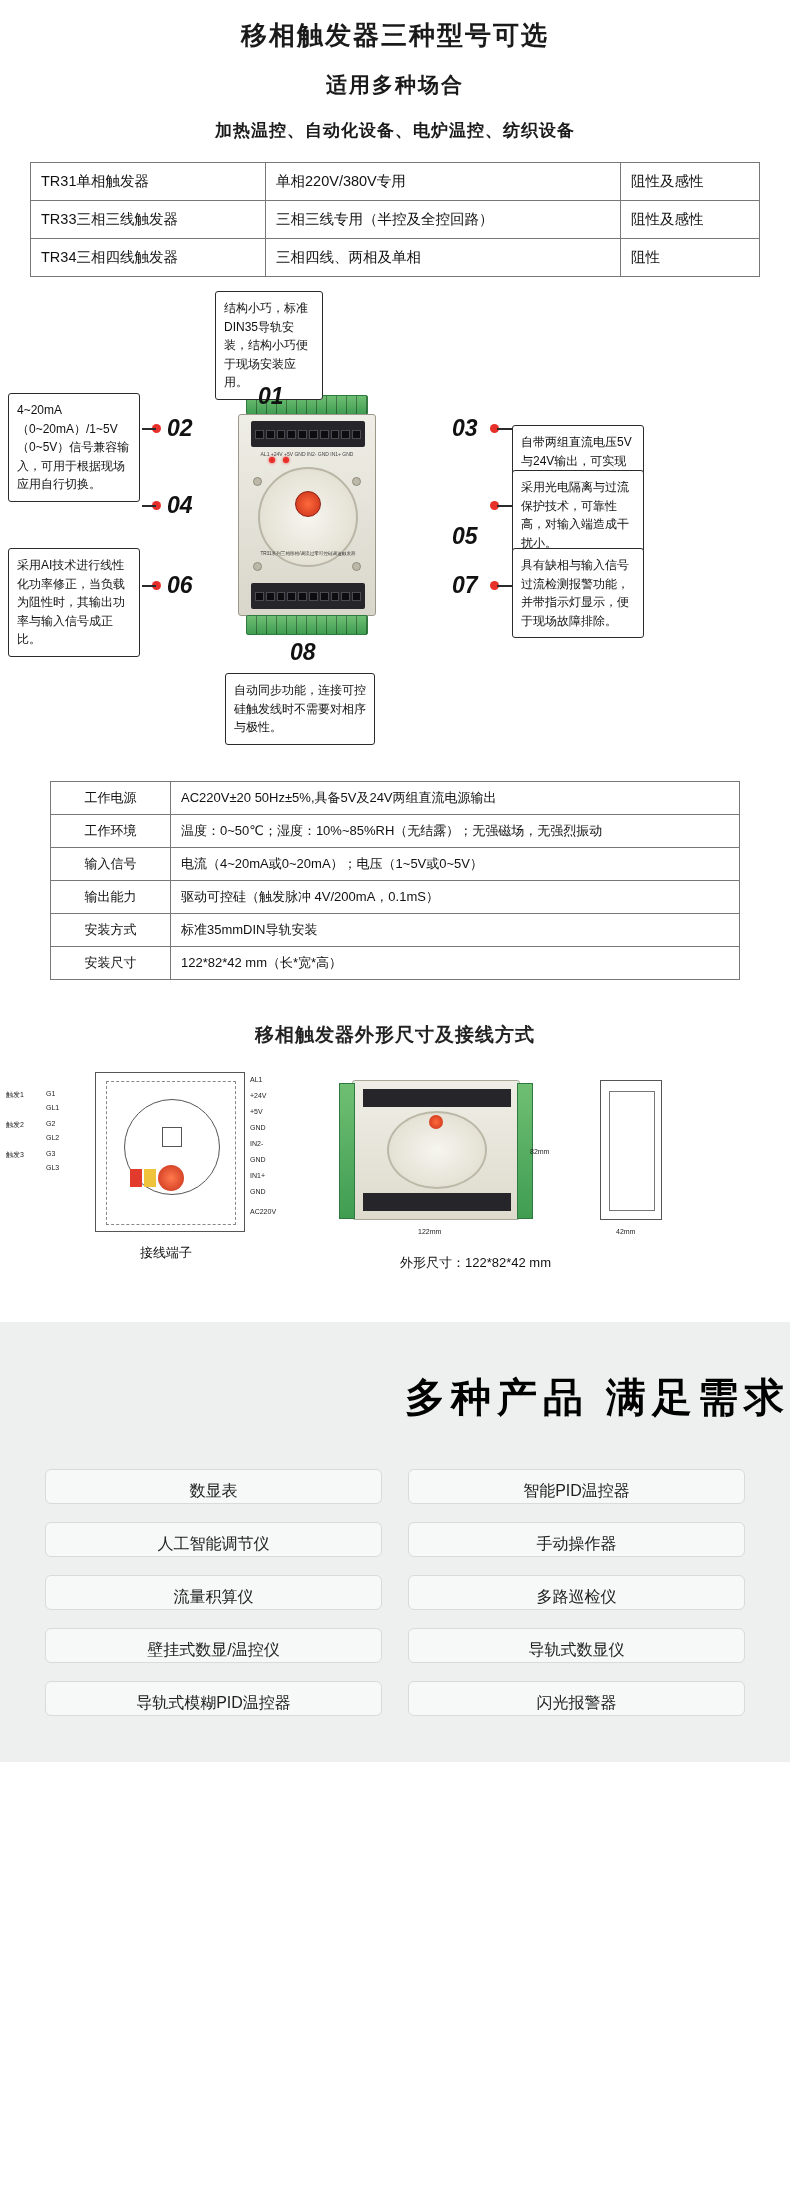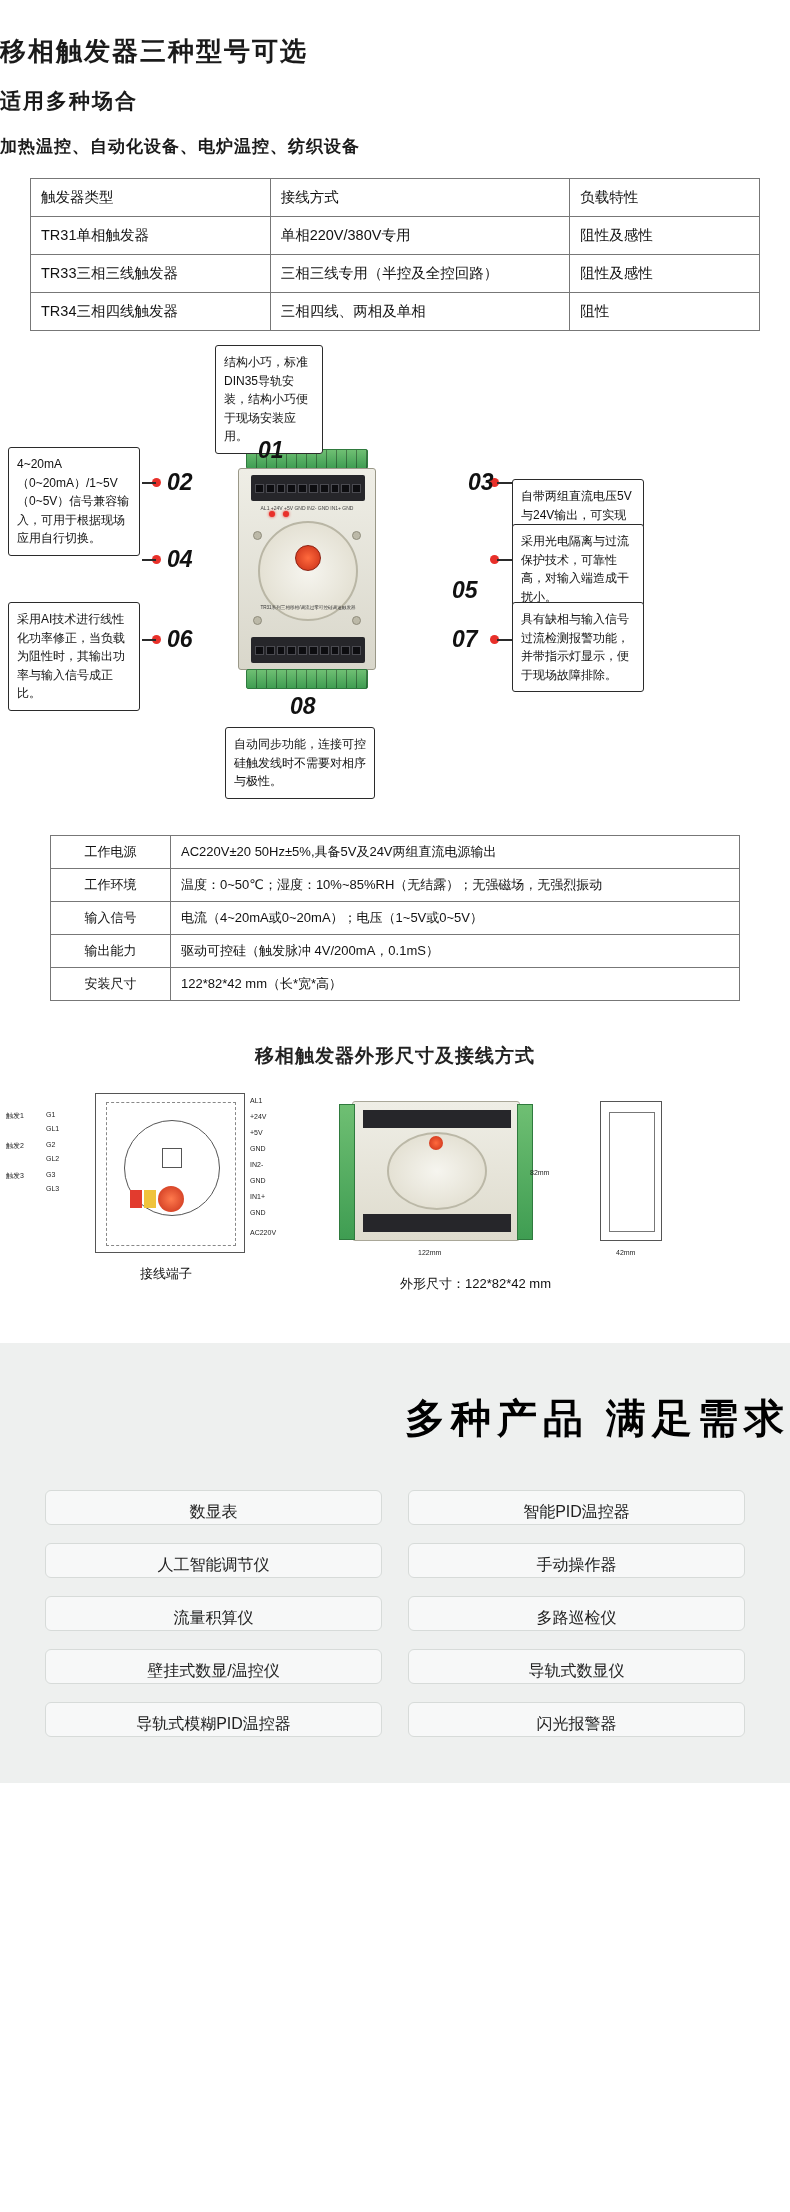--- a/index.html
+++ b/index.html
@@ -6,21 +6,21 @@
   html, body { margin:0; padding:0; }
   body {
     width: 790px;
     background: #ffffff;
     font-family: "Liberation Sans", "DejaVu Sans", sans-serif;
     color: #222;
   }
   .page { width:790px; position:relative; }
 
   
-  .headings { padding-top: 34px; }
+  .headings { padding-top: 18px; text-align:center; }
   .h1 { font-size: 26px; font-weight: bold; letter-spacing: 2px; color:#1a1a1a; }
   .h2 { font-size: 21px; font-weight: bold; letter-spacing: 2px; color:#1a1a1a; margin-top: 18px;}
   .h3 { font-size: 17px; font-weight: bold; letter-spacing: 1px; color:#1a1a1a; margin-top: 20px;}
 
   
   table.models { border-collapse: collapse; width: 730px; margin: 20px auto 0 auto; }
   table.models td { border:1px solid #777; padding: 9px 10px; font-size: 14.5px; color:#111; }
   table.models td.c1 { width: 240px; }
   table.models td.c2 { width: 300px; }
   table.models td.c3 { width: 190px; }
@@ -155,25 +155,20 @@
 <div class="page">
 
   <div class="headings">
     <div class="h1">移相触发器三种型号可选</div>
     <div class="h2">适用多种场合</div>
     <div class="h3">加热温控、自动化设备、电炉温控、纺织设备</div>
   </div>
 
   <table class="models">
     <tbody>
-        <tr>
-      <td class="c1">触发器类型</td>
-      <td class="c2">接线方式</td>
-      <td class="c3">负载特性</td>
-    </tr>
     <tr>
       <td>TR31单相触发器</td>
       <td>单相220V/380V专用</td>
       <td>阻性及感性</td>
     </tr>
     <tr>
       <td>TR33三相三线触发器</td>
       <td>三相三线专用（半控及全控回路）</td>
       <td>阻性及感性</td>
     </tr>
@@ -267,21 +262,21 @@
     <div class="num" style="left:258px; top:100px;">01</div>
 
     <div class="callout" style="left:8px; top:110px;">4~20mA（0~20mA）/1~5V（0~5V）信号兼容输入，可用于根据现场应用自行切换。</div>
     <div class="dot" style="left:152px; top:141px;"></div>
     <div class="lead" style="left:142px; top:145px; width:14px;"></div>
     <div class="num" style="left:167px; top:132px;">02</div>
 
     <div class="callout" style="left:512px; top:110px;margin-top:32px;">自带两组直流电压5V与24V输出，可实现外接手动调压控制。</div>
     <div class="dot" style="left:490px; top:141px;"></div>
     <div class="lead" style="left:497px; top:145px; width:16px;"></div>
-    <div class="num" style="left:468px; top:132px;">03</div>
+    <div class="num" style="left:452px; top:132px;">03</div>
 
     <div class="dot" style="left:152px; top:218px;"></div>
     <div class="lead" style="left:142px; top:222px; width:14px;"></div>
     <div class="num" style="left:167px; top:209px;">04</div>
 
     <div class="callout" style="left:512px; top:187px;">采用光电隔离与过流保护技术，可靠性高，对输入端造成干扰小。</div>
     <div class="dot" style="left:490px; top:218px;"></div>
     <div class="lead" style="left:497px; top:222px; width:16px;"></div>
     <div class="num" style="left:452px; top:209px;margin-top:31px;">05</div>
 
@@ -309,20 +304,24 @@
       <td class="k">工作环境</td>
       <td>温度：0~50℃；湿度：10%~85%RH（无结露）；无强磁场，无强烈振动</td>
     </tr>
     <tr>
       <td class="k">输入信号</td>
       <td>电流（4~20mA或0~20mA）；电压（1~5V或0~5V）</td>
     </tr>
     <tr>
       <td class="k">输出能力</td>
       <td>驱动可控硅（触发脉冲 4V/200mA，0.1mS）</td>
+    </tr>
+    <tr>
+      <td class="k">安装方式</td>
+      <td>标准35mmDIN导轨安装</td>
     </tr>
     <tr>
       <td class="k">安装尺寸</td>
       <td>122*82*42 mm（长*宽*高）</td>
     </tr>
   </tbody>
     </table>
 
   <div class="dim-title">移相触发器外形尺寸及接线方式</div>
 

